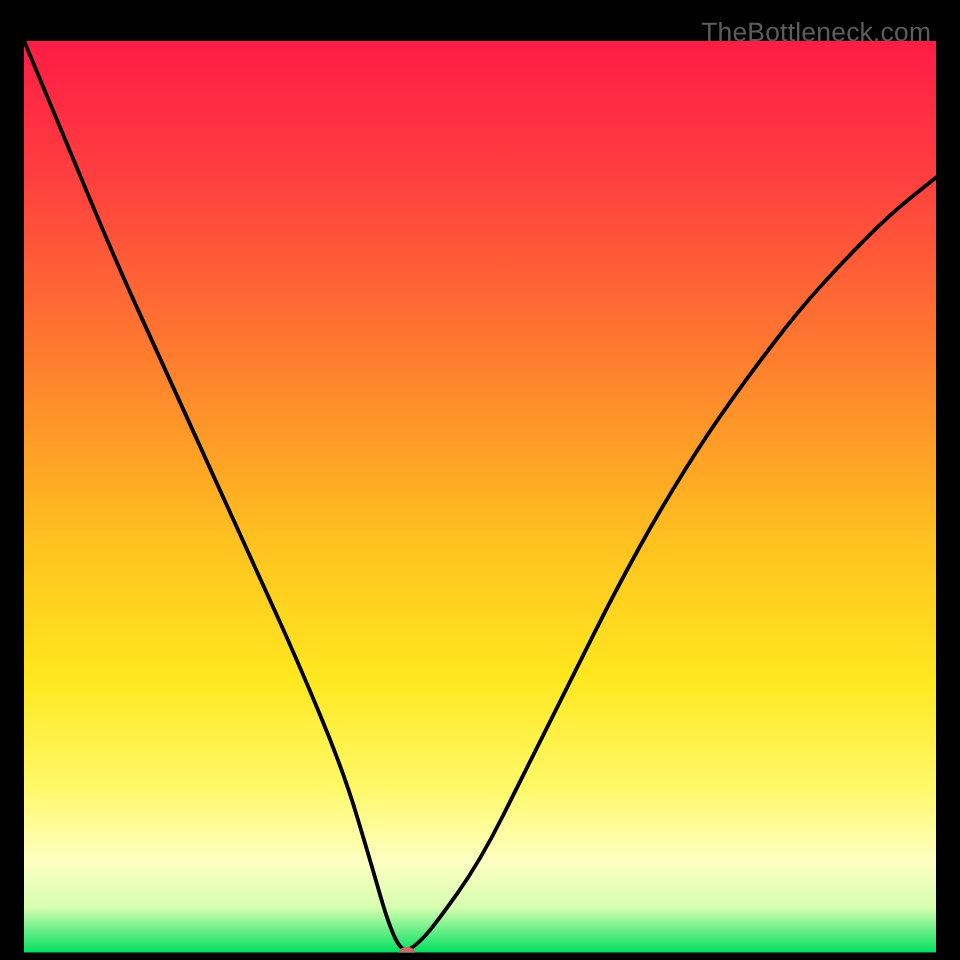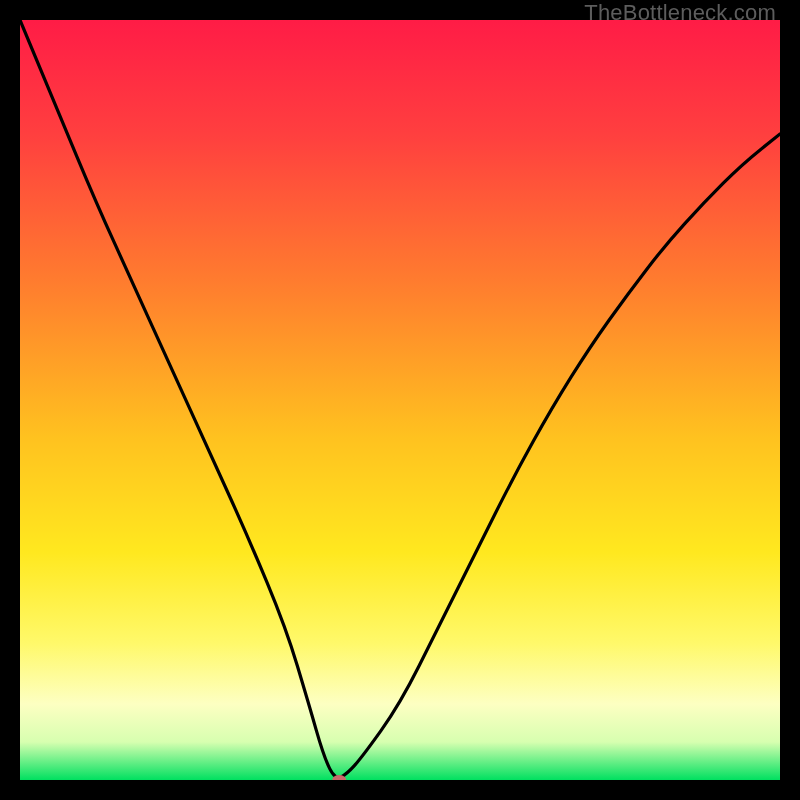--- a/index.html
+++ b/index.html
@@ -9,20 +9,21 @@
     height: 800px;
     overflow: hidden;
     background: #000;
     font-family: Arial, Helvetica, sans-serif;
   }
   .frame {
     position: relative;
     width: 800px;
     height: 576px;
     background: #000;
+    margin-top: 14px;
   }
   .plot-area {
     position: absolute;
     left: 20px;
     top: 20px;
     width: 760px;
     height: 760px;
     overflow: hidden;
   }
   .watermark {

